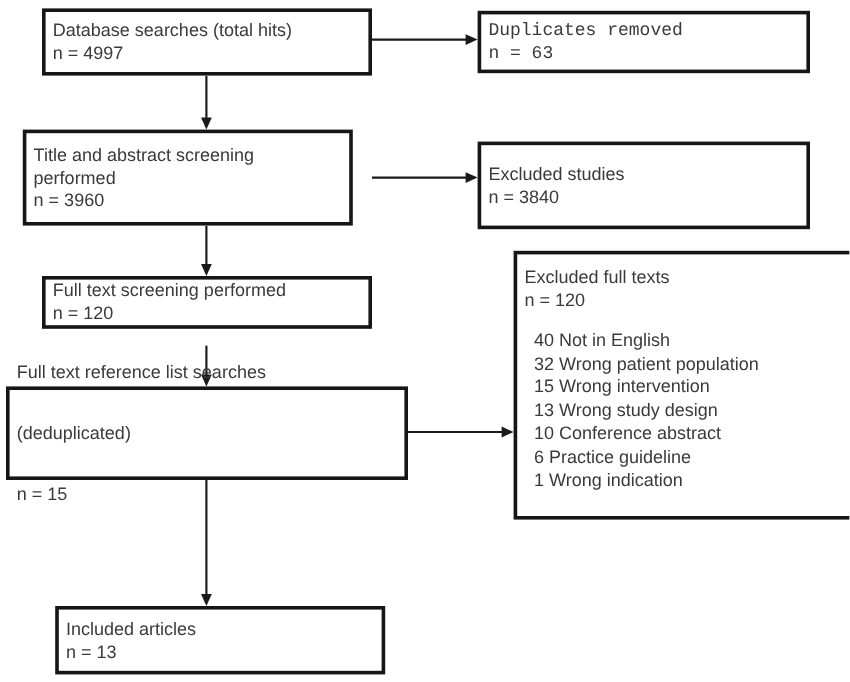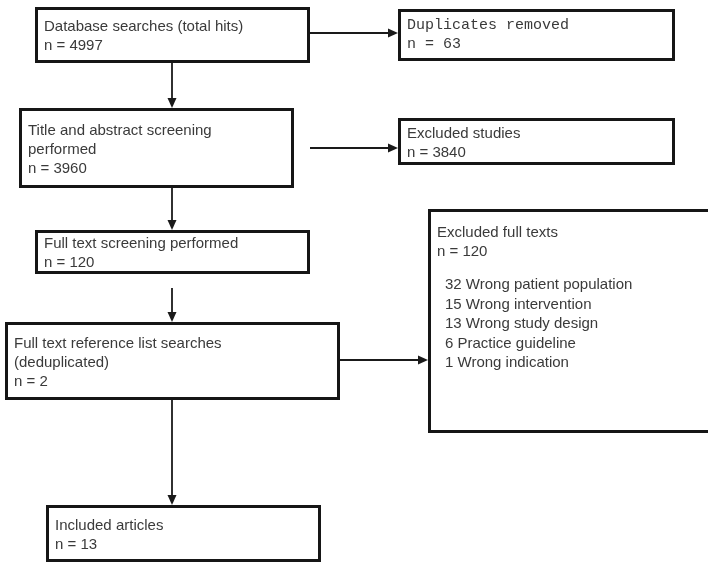--- a/index.html
+++ b/index.html
@@ -29,25 +29,25 @@
     font-size: 15px;
     line-height: 19px;
     padding: 12px 6px;
   }
   .flow-box .line { display: block; }
 
   
   #box-database            { left: 35px;  top: 7px;   width: 275px; height: 56px; }
   #box-duplicates          { left: 398px; top: 9px;   width: 277px; height: 52px; font-family: Liberation Mono, monospace; }
   #box-title-abstract      { left: 19px;  top: 108px; width: 275px; height: 80px; }
-  #box-excluded-studies    { left: 398px; top: 118px; width: 277px; height: 47px; }
+  #box-excluded-studies    { left: 398px; top: 118px; width: 277px; height: 73px; }
   #box-fulltext-screening  { left: 35px;  top: 230px; width: 275px; height: 44px; }
   #box-excluded-fulltexts  { left: 428px; top: 209px; width: 298px; height: 224px;
                              justify-content: flex-start; padding-top: 10px; }
-  #box-reference-searches  { left: 5px;   top: 322px; width: 335px; height: 78px; }
+  #box-reference-searches  { left: 5px;   top: 322px; width: 335px; height: 78px; gap: 32px; }
   #box-included            { left: 35px;  top: 505px; width: 275px; height: 57px; margin-left: 11px; }
 
   #box-excluded-fulltexts .reasons {
     margin-top: 14px;
     align-self: flex-start;
     text-align: left;
     padding-left: 8px;
     line-height: 19.5px;
   }
 
@@ -127,32 +127,34 @@
 
   <div class="flow-box" id="box-fulltext-screening">
     <span class="line">Full text screening performed</span>
     <span class="line">n = 120</span>
   </div>
 
   <div class="flow-box" id="box-excluded-fulltexts">
     <span class="line">Excluded full texts</span>
     <span class="line">n = 120</span>
     <div class="reasons">
+      <div class="line">40 Not in English</div>
       <div class="line">32 Wrong patient population</div>
       <div class="line">15 Wrong intervention</div>
       <div class="line">13 Wrong study design</div>
+      <div class="line">10 Conference abstract</div>
       <div class="line">6 Practice guideline</div>
       <div class="line">1 Wrong indication</div>
     </div>
   </div>
 
   <div class="flow-box" id="box-reference-searches">
     <span class="line">Full text reference list searches</span>
     <span class="line">(deduplicated)</span>
-    <span class="line">n = 2</span>
+    <span class="line">n = 15</span>
   </div>
 
   <div class="flow-box" id="box-included">
     <span class="line">Included articles</span>
     <span class="line">n = 13</span>
   </div>
 
 </div>
 
 </body></html>

